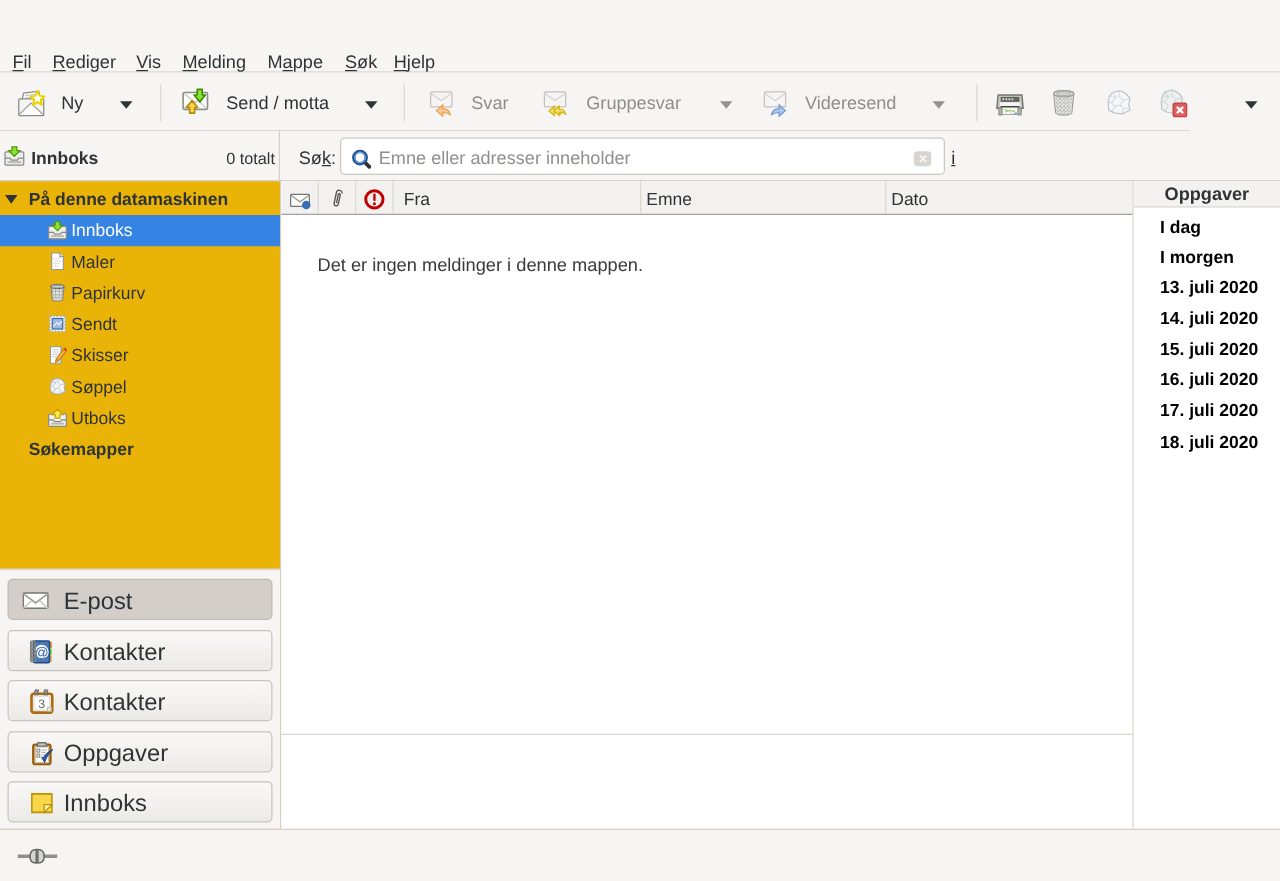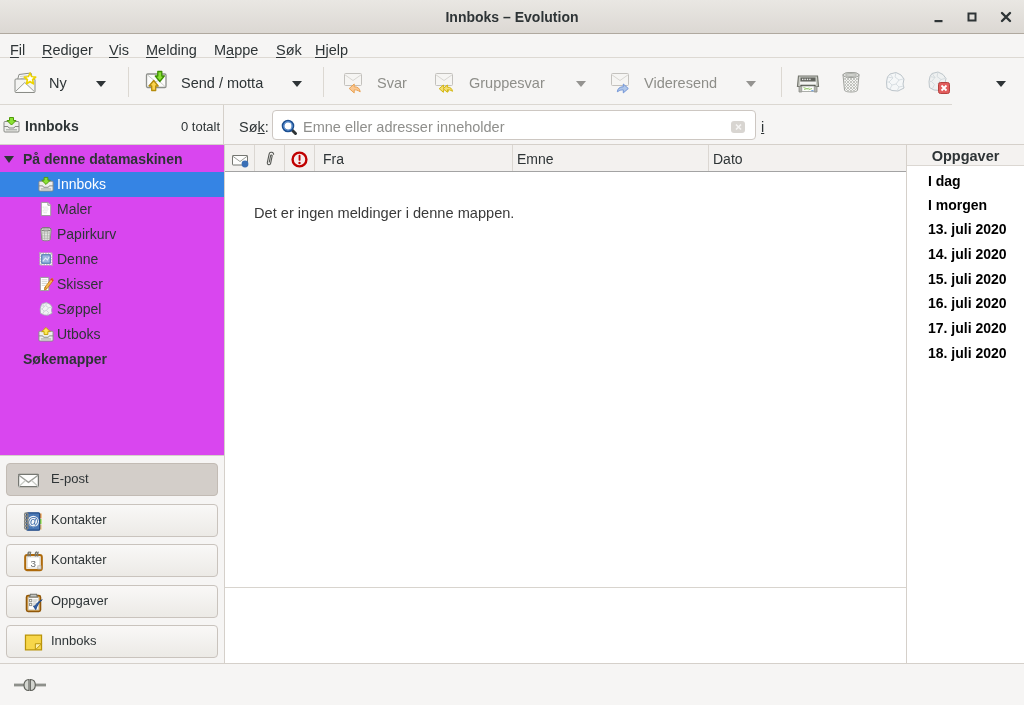--- a/index.html
+++ b/index.html
@@ -32,29 +32,29 @@
 #sbhead .name { position:absolute; left:25px; top:13px; font-weight:bold; font-size:14px; }
 #sbhead .tot { position:absolute; right:3px; top:13.5px; font-size:13px; }
 #soklbl { position:absolute; left:239px; top:13.5px; font-size:14.5px; }
 #entry { position:absolute; left:272px; top:5px; width:484px; height:30px; background:#fff; border:1px solid #cdc7c2; border-radius:4px; }
 #entry .ph { position:absolute; left:30px; top:8px; color:#8f8f8c; font-size:14.5px; }
 #ilbl { position:absolute; left:761px; top:13.5px; font-size:14.5px; }
 #combo { position:absolute; left:772px; top:4px; width:248px; height:33px; background:linear-gradient(#f8f7f6,#edebe8); border:1px solid #cdc7c2; border-radius:5px; }
 #combo .txt { position:absolute; left:10px; top:8px; font-size:14.5px; }
 
 
-#sidebar { position:absolute; left:0; top:145px; width:225px; height:518px; background:#d946ef; border-right:1px solid #d5d0ca; }
+#sidebar { position:absolute; left:0; top:145px; width:225px; height:518px; background:#eab308; border-right:1px solid #d5d0ca; }
 .trow { position:absolute; left:0; width:224px; height:25px; }
 .trow .lbl { position:absolute; top:4px; font-size:14px; }
 .trow .ic { position:absolute; left:38px; top:4px; width:16px; height:16px; }
 #switcher { position:absolute; left:0; top:310px; width:224px; height:208px; background:#f6f5f4; border-top:1px solid #d5d0ca; }
 .swbtn { position:absolute; left:6px; width:212px; height:33px; border:1px solid #c9c3bd; border-radius:4px; background:linear-gradient(#f9f8f7,#eceae6); }
 .swbtn.active { background:#d3cec9; border-color:#c2bbb4; }
 .swbtn .ic { position:absolute; left:16px; top:6px; width:21px; height:21px; }
-.swbtn .lbl { position:absolute; left:44px; top:7px; font-size:13px;text-align:right; }
+.swbtn .lbl { position:absolute; left:44px; top:7px; font-size:19px;text-align:right; }
 
 
 #mainarea { position:absolute; left:225px; top:145px; width:681px; height:518px; background:#fff; }
 #colhead { position:absolute; left:0; top:0; width:681px; height:27px; background:#f3f1ef; border-bottom:1px solid #a3a3a3; }
 .chsep { position:absolute; top:0; width:1px; height:26px; background:#dbd7d2; }
 .chlbl { position:absolute; top:6px; font-size:14px; color:#2e3436; }
 #emptymsg { position:absolute; left:29px; top:60px; font-size:14.6px; color:#3a3a3a; }
 #listdiv { position:absolute; left:0; top:442px; width:681px; height:1px; background:#d8d4ce; }
 #paneldiv { position:absolute; left:906px; top:145px; width:1px; height:518px; background:#d5d0ca; }
 
@@ -62,28 +62,20 @@
 #taskpane { position:absolute; left:907px; top:145px; width:117px; height:518px; background:#fff; }
 #tphead { position:absolute; left:0; top:0; width:117px; height:21px; background:#f4f2f0; border-bottom:1px solid #dbd7d2; text-align:center; font-weight:bold; font-size:14.5px; padding-top:3px; }
 .tdate { position:absolute; left:21px; width:110px; font-weight:bold; font-size:14px; color:#000; }
 
 
 #statusbar { position:absolute; left:0; top:663px; width:1024px; height:42px; background:#f6f5f4; border-top:1px solid #d5d0ca; }
 </style>
 </head>
 <body>
 <div id="app">
-  <div id="titlebar">
-    <div id="title">Innboks – Evolution</div>
-    <svg class="abs" style="left:930px;top:0" width="90" height="34" viewBox="0 0 90 34">
-      <rect x="4.5" y="20" width="8" height="2.2" fill="#2e3436"></rect>
-      <rect x="38.5" y="13.5" width="7" height="7" fill="none" stroke="#2e3436" stroke-width="2"></rect>
-      <path d="M72 13 L80 21 M80 13 L72 21" stroke="#2e3436" stroke-width="2.4" stroke-linecap="round"></path>
-    </svg>
-  </div>
 
   <div id="menubar">
     <div class="mi" style="left:10px"><u>F</u>il</div>
     <div class="mi" style="left:42px"><u>R</u>ediger</div>
     <div class="mi" style="left:109px"><u>V</u>is</div>
     <div class="mi" style="left:146px"><u>M</u>elding</div>
     <div class="mi" style="left:214px">M<u>a</u>ppe</div>
     <div class="mi" style="left:276px"><u>S</u>øk</div>
     <div class="mi" style="left:315px"><u>H</u>jelp</div>
   </div>
@@ -242,21 +234,21 @@
         <ellipse cx="8.5" cy="3.5" rx="3.5" ry="1" fill="#c8cac5" stroke="#9a9c97" stroke-width="0.7"></ellipse>
       </svg>
       <div class="lbl" style="left:57px">Papirkurv</div>
     </div>
     <div class="trow" style="top:102px">
       <svg class="ic" id="ic-sendt" viewBox="0 0 17 17">
         <rect x="2" y="2" width="13" height="13" fill="#fff" stroke="#b0b2ad" stroke-dasharray="1.6 1.2" stroke-width="1.6"></rect>
         <rect x="4" y="4" width="9" height="9" fill="#9cb7e0" stroke="#3465a4"></rect>
         <path d="M5 11 L8 7.5 L10 9.5 L12 6" stroke="#e3ecf8" fill="none" stroke-width="1.1"></path>
       </svg>
-      <div class="lbl" style="left:57px">Denne</div>
+      <div class="lbl" style="left:57px">Sendt</div>
     </div>
     <div class="trow" style="top:127px">
       <svg class="ic" id="ic-draft" viewBox="0 0 17 17">
         <path d="M2.5 1.5 L11.5 1.5 L11.5 15.5 L2.5 15.5 Z" fill="#fff" stroke="#979a94"></path>
         <path d="M4 4 L10 4 M4 6 L10 6 M4 8 L10 8 M4 10 L8 10" stroke="#c8cac5" stroke-width="0.8"></path>
         <path d="M15.5 2.5 L16 5 L9.5 13.5 L7 14.5 L7.5 11.8 L14 3.2 Z" fill="#f9b04e" stroke="#c17d11" stroke-width="0.9"></path>
         <path d="M7 14.5 L7.5 11.8 L9.5 13.5 Z" fill="#e9b96e" stroke="#c17d11" stroke-width="0.8"></path>
         <path d="M14 3.2 L16 5" stroke="#ef2929" stroke-width="1.2"></path>
       </svg>
       <div class="lbl" style="left:57px">Skisser</div>

